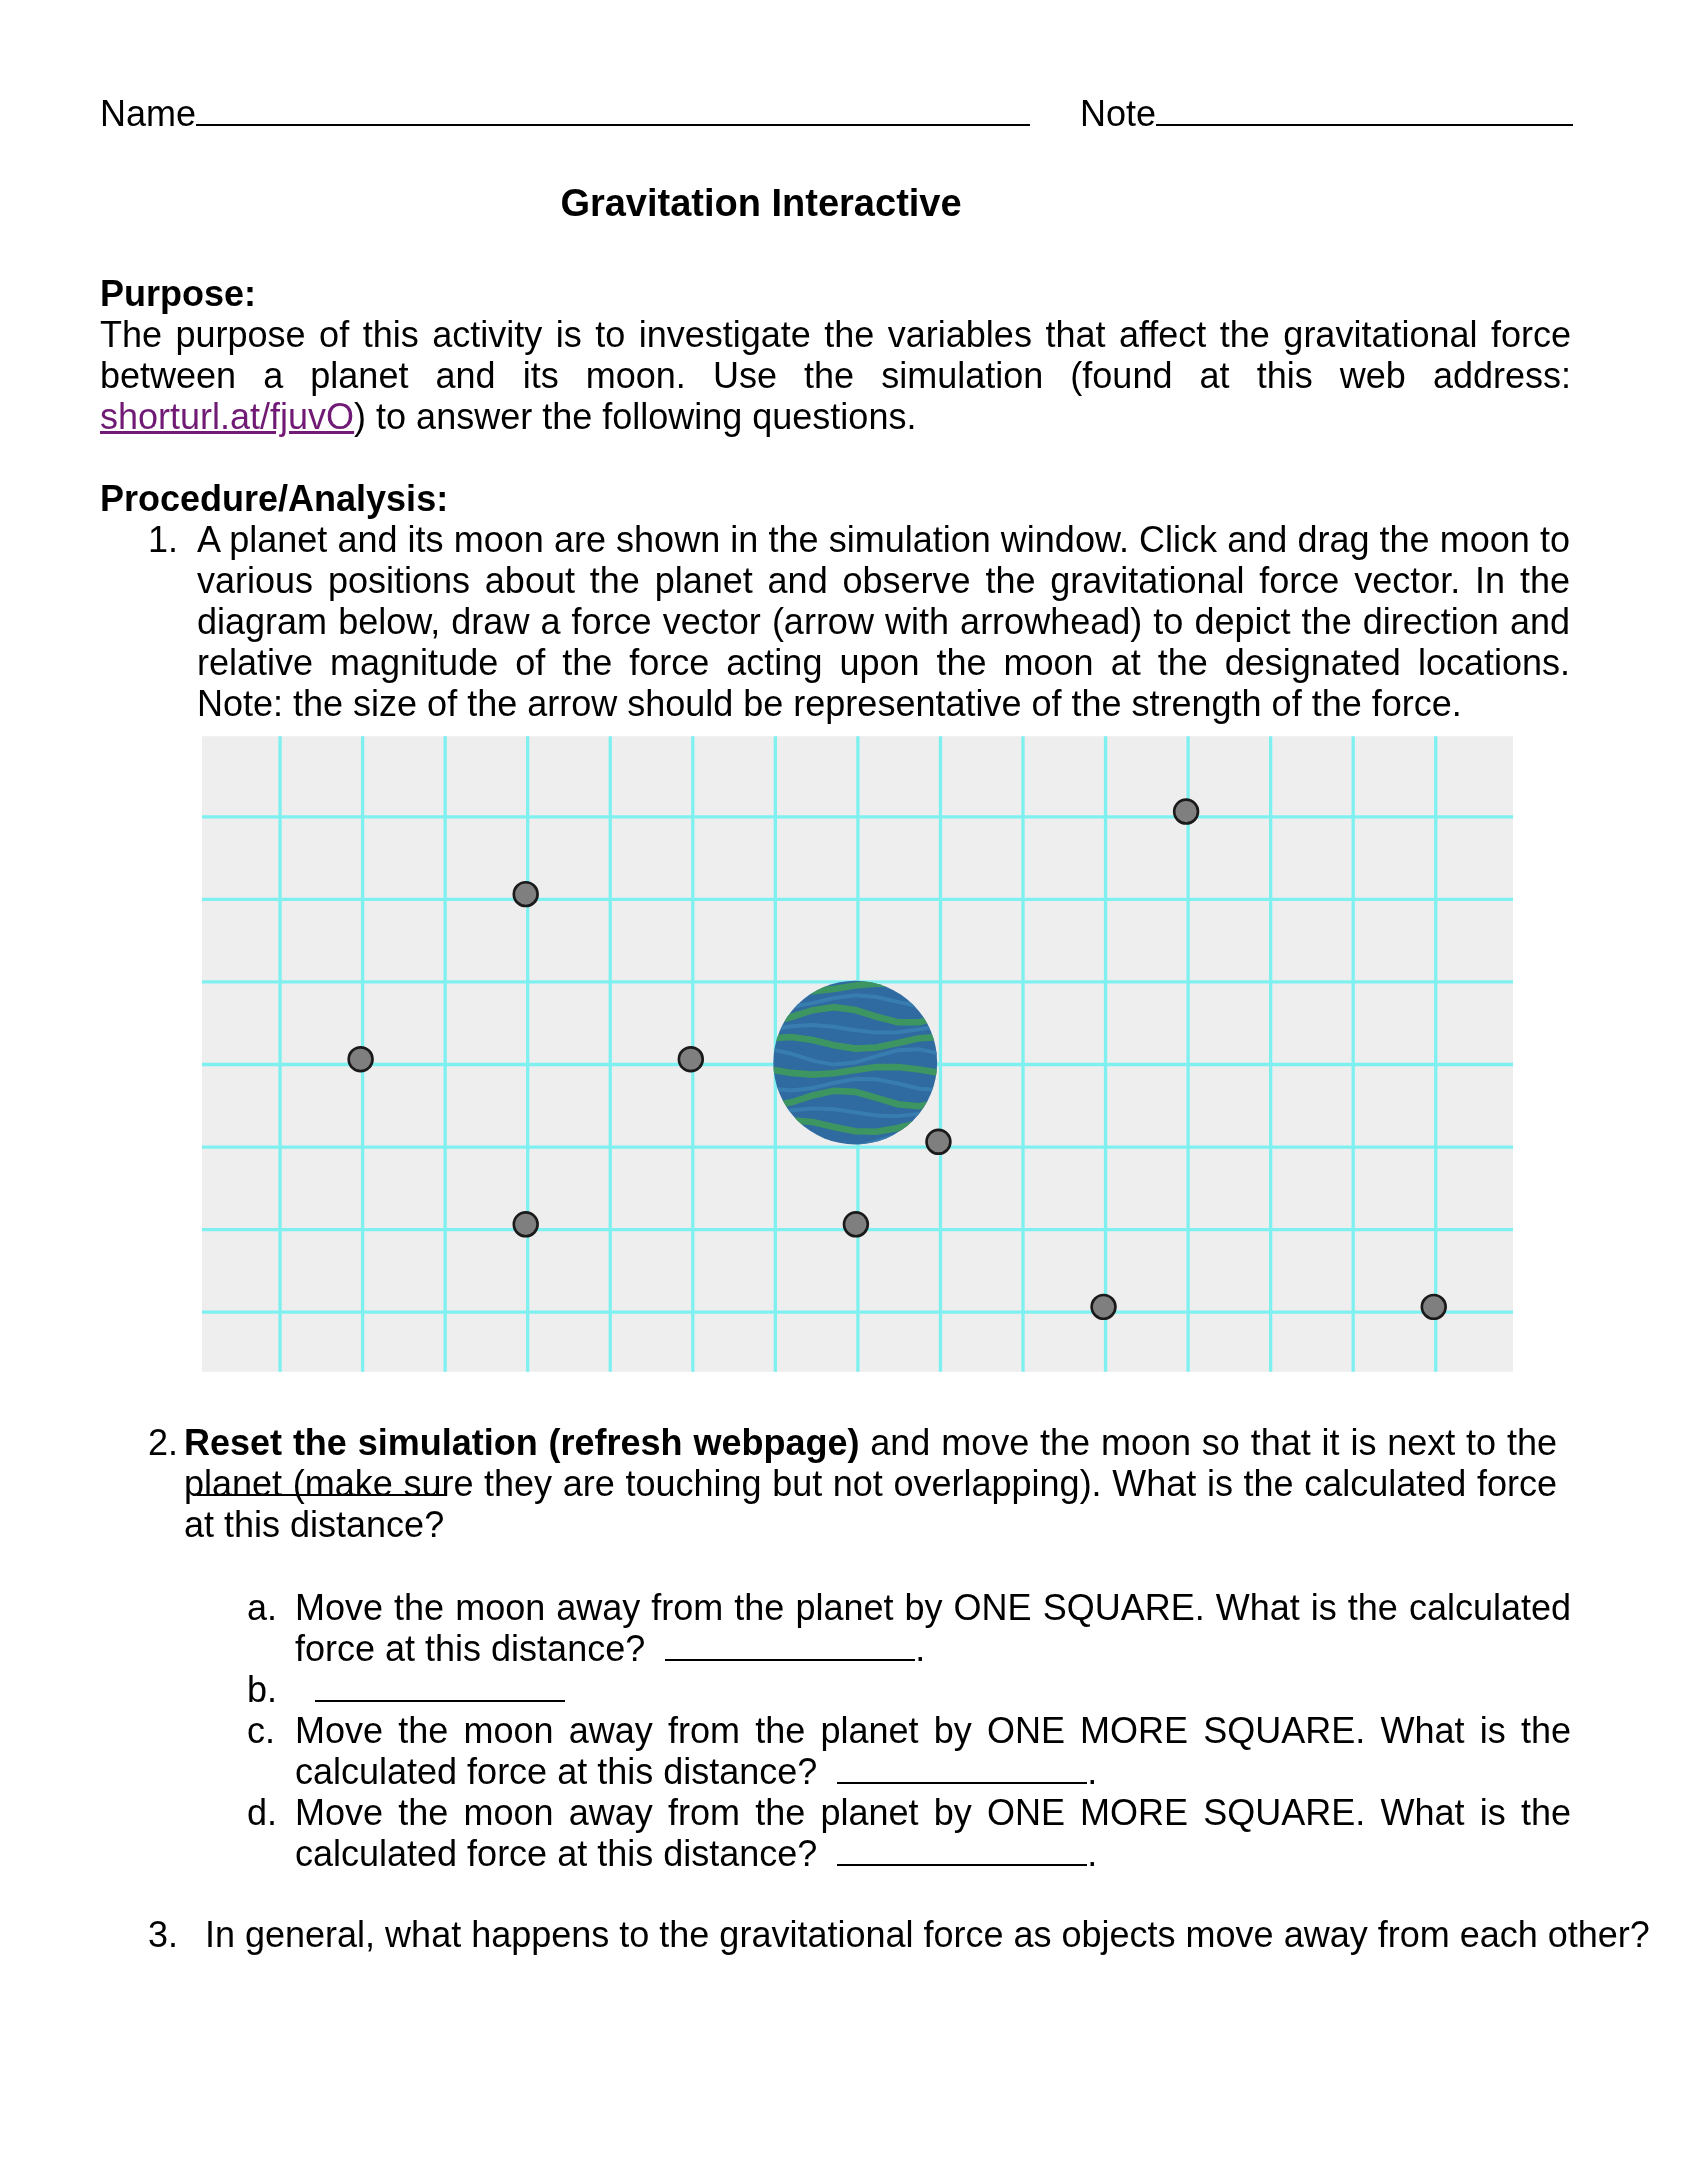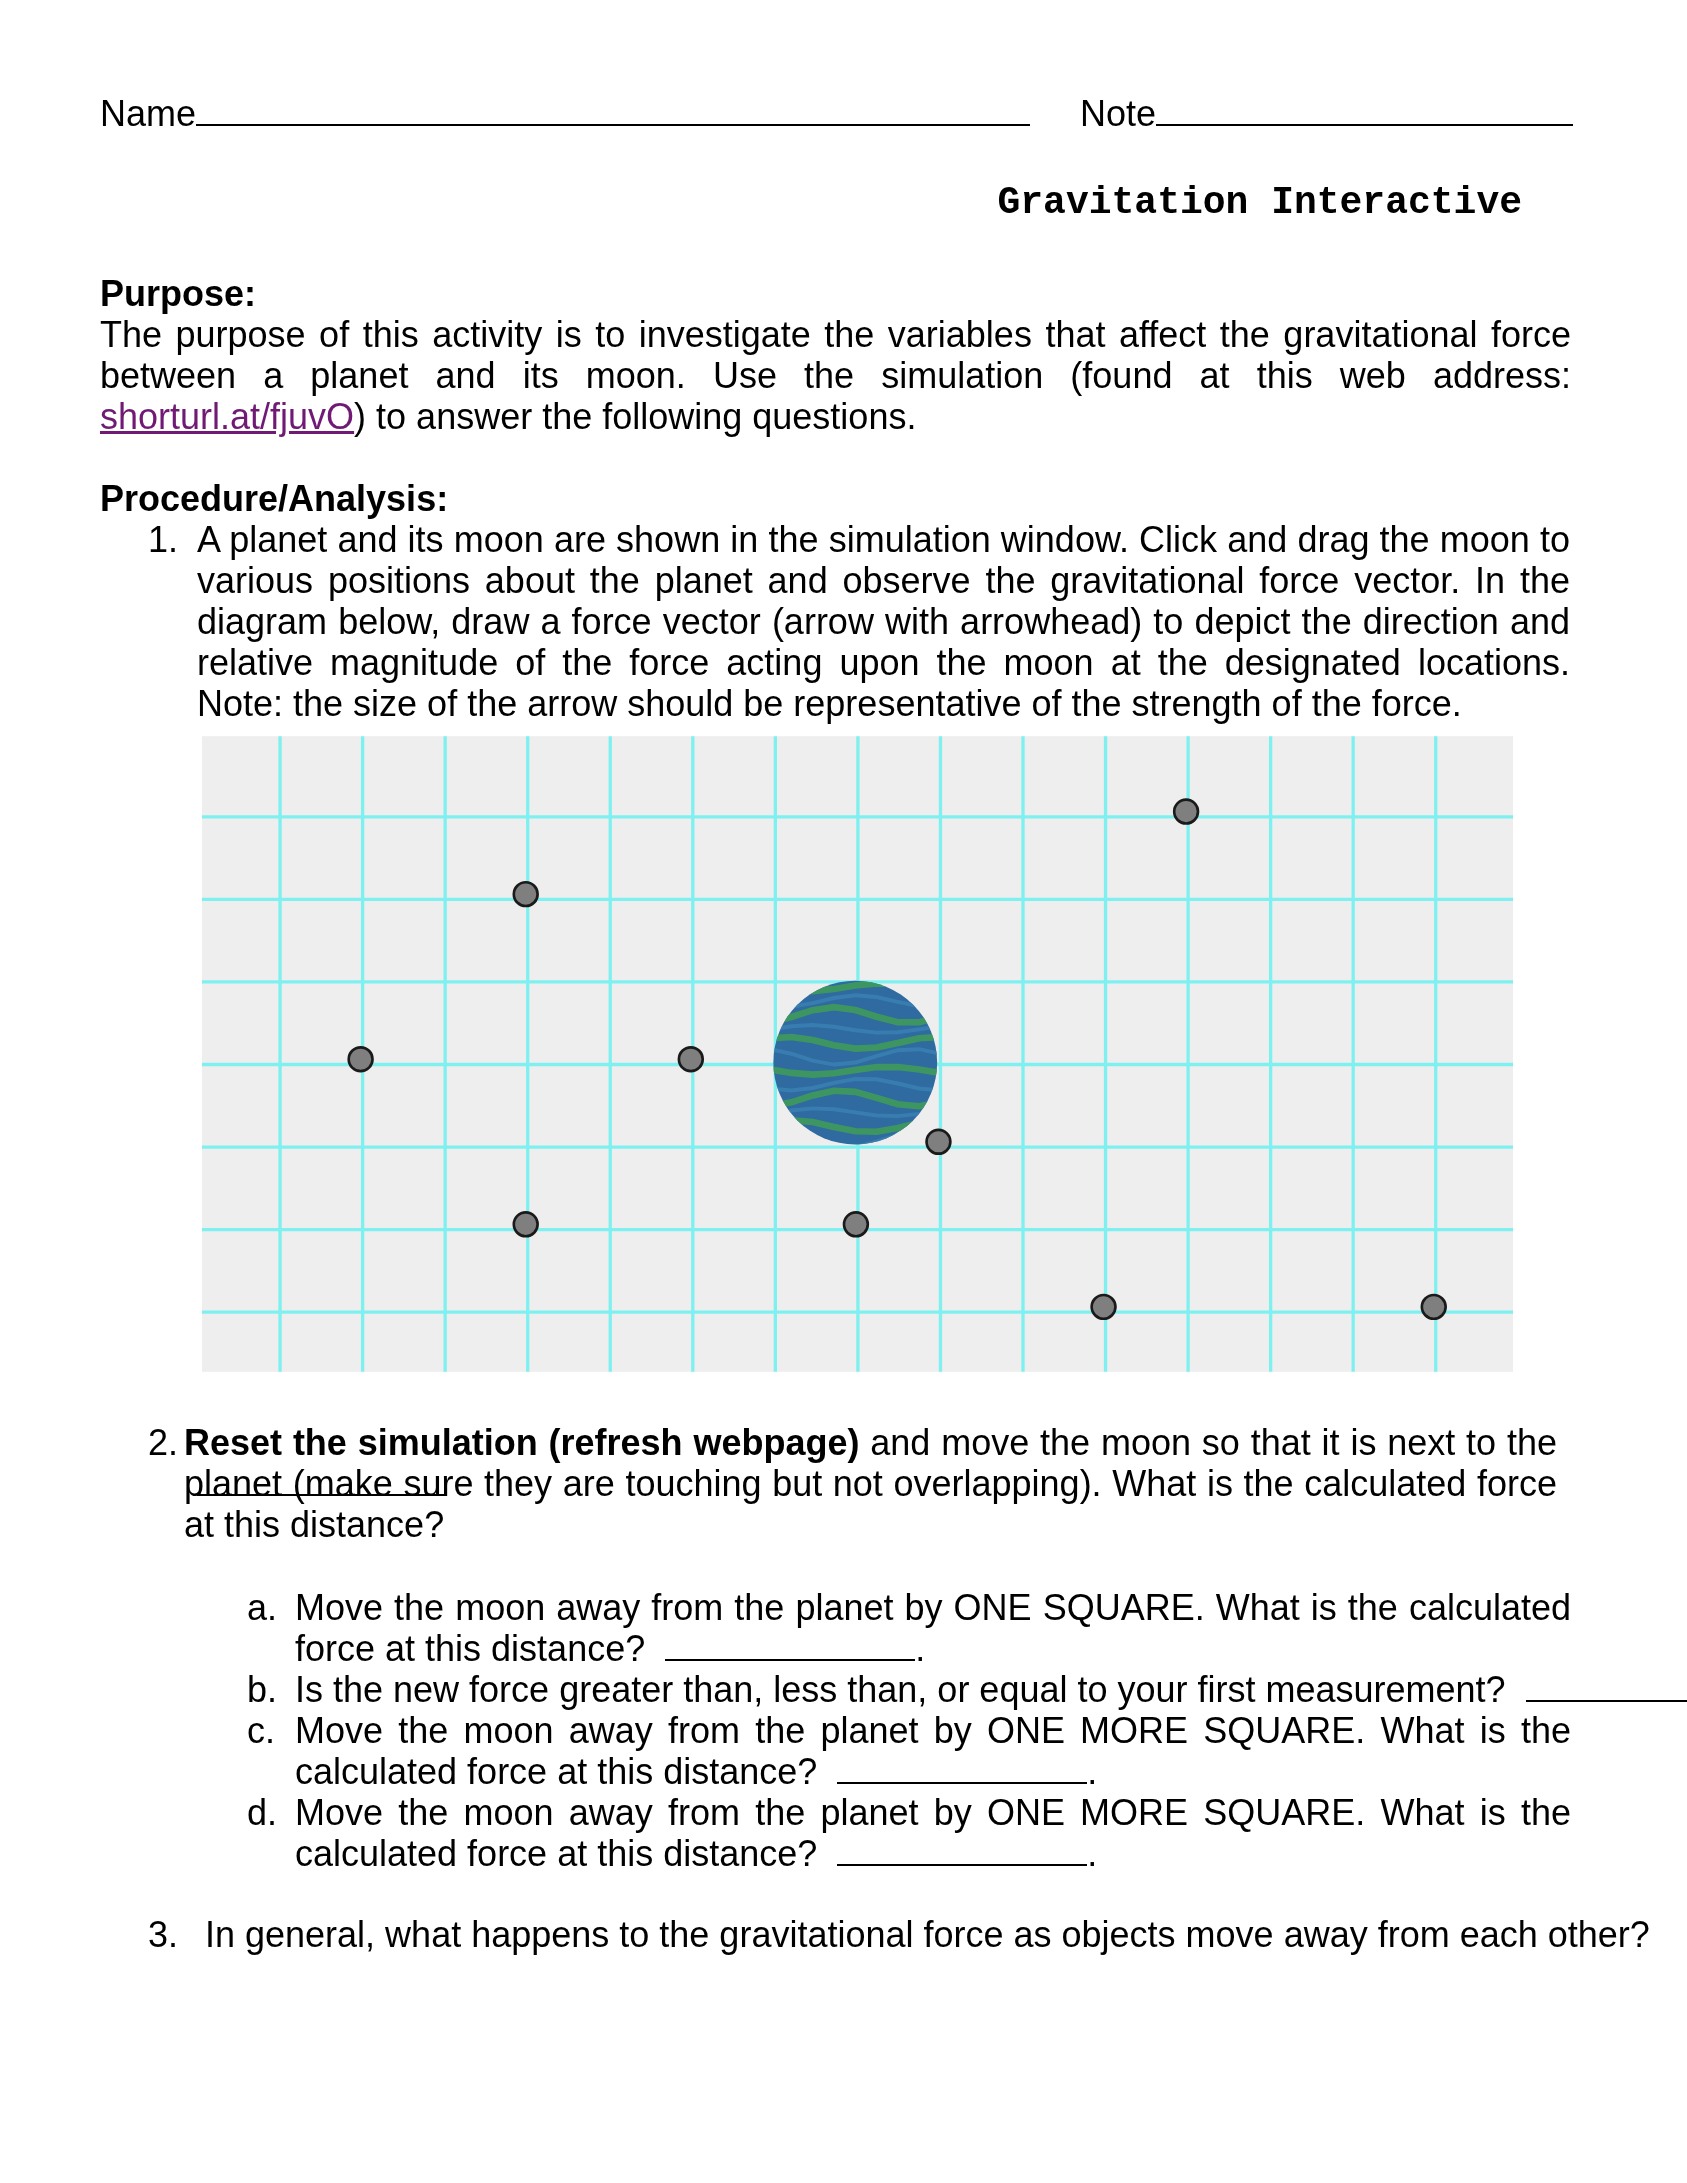--- a/index.html
+++ b/index.html
@@ -4,21 +4,21 @@
 <style>
   html, body { margin: 0; padding: 0; background: #ffffff; }
   body { width: 1687px; height: 2183px; position: relative; overflow: hidden;
          font-family: "Liberation Sans", sans-serif; color: #000; }
   .abs { position: absolute; }
   .txt { font-size: 36px; line-height: 41px; }
   .just { text-align: justify; text-align-last: left; }
   .bold { font-weight: bold; }
   .blank { display: inline-block; border-bottom: 2px solid #000; height: 26.5px; vertical-align: baseline; }
   a.link { color: #701a75; text-decoration: underline; }
-  .title { font-size: 38px; font-weight: bold; width: 1522px; text-align: right; top: 180px; left: 0; line-height: 46px; font-family: Liberation Mono, monospace; }
+  .title { font-size: 38px; font-weight: bold; width: 1522px; text-align: center; top: 180px; left: 0; line-height: 46px; }
   .num { width: 40px; text-align: left; }
   #diagram { position: absolute; left: 202px; top: 736px; width: 1311px; height: 636px; }
 </style>
 </head>
 <body>
 
 <div class="abs txt" style="left:100px; top:93px;">
   <span>Name</span><span class="blank" style="width:834px;"></span>
 </div>
 <div class="abs txt" style="left:1080px; top:93px;">
@@ -97,21 +97,21 @@
 </svg>
 
 <div class="abs txt num" style="left:148px; top:1422px;">2.</div>
 <div class="abs txt just" style="left:184px; top:1422px; width:1373px;"><span class="bold">Reset the simulation (refresh webpage)</span><span> and move the moon so that it is next to the planet (make sure they are touching but not overlapping).  What is the calculated force at this distance?</span></div>
 <div class="abs txt" style="left:197px; top:1463px;"><span class="blank" style="width:250px;"></span></div>
 
 <div class="abs txt num" style="left:247px; top:1587px;">a.</div>
 <div class="abs txt just" style="left:295px; top:1587px; width:1276px;"><span>Move the moon away from the planet by ONE SQUARE.  What is the calculated force at this distance?</span>&nbsp; <span class="blank" style="width:250px;"></span><span>.</span></div>
 
 <div class="abs txt num" style="left:247px; top:1669px;">b.</div>
-<div class="abs txt" style="left:295px; top:1669px; width:1276px; white-space:nowrap;"><span>Is the new force greater than, less than, or equal to your first measurement?</span>&nbsp; <span class="blank" style="width:250px;"></span></div>
+<div class="abs txt" style="left:295px; top:1669px; width:1276px; white-space:nowrap;">&nbsp; <span class="blank" style="width:250px;"></span></div>
 
 <div class="abs txt num" style="left:247px; top:1710px;">c.</div>
 <div class="abs txt just" style="left:295px; top:1710px; width:1276px;"><span>Move the moon away from the planet by ONE MORE SQUARE.  What is the calculated force at this distance?</span>&nbsp; <span class="blank" style="width:250px;"></span><span>.</span></div>
 
 <div class="abs txt num" style="left:247px; top:1792px;">d.</div>
 <div class="abs txt just" style="left:295px; top:1792px; width:1276px;"><span>Move the moon away from the planet by ONE MORE SQUARE.  What is the calculated force at this distance?</span>&nbsp; <span class="blank" style="width:250px;"></span><span>.</span></div>
 
 <div class="abs txt num" style="left:148px; top:1914px;">3.</div>
 <div class="abs txt" style="left:205px; top:1914px;">In general, what happens to the gravitational force as objects move away from each other?</div>
 

